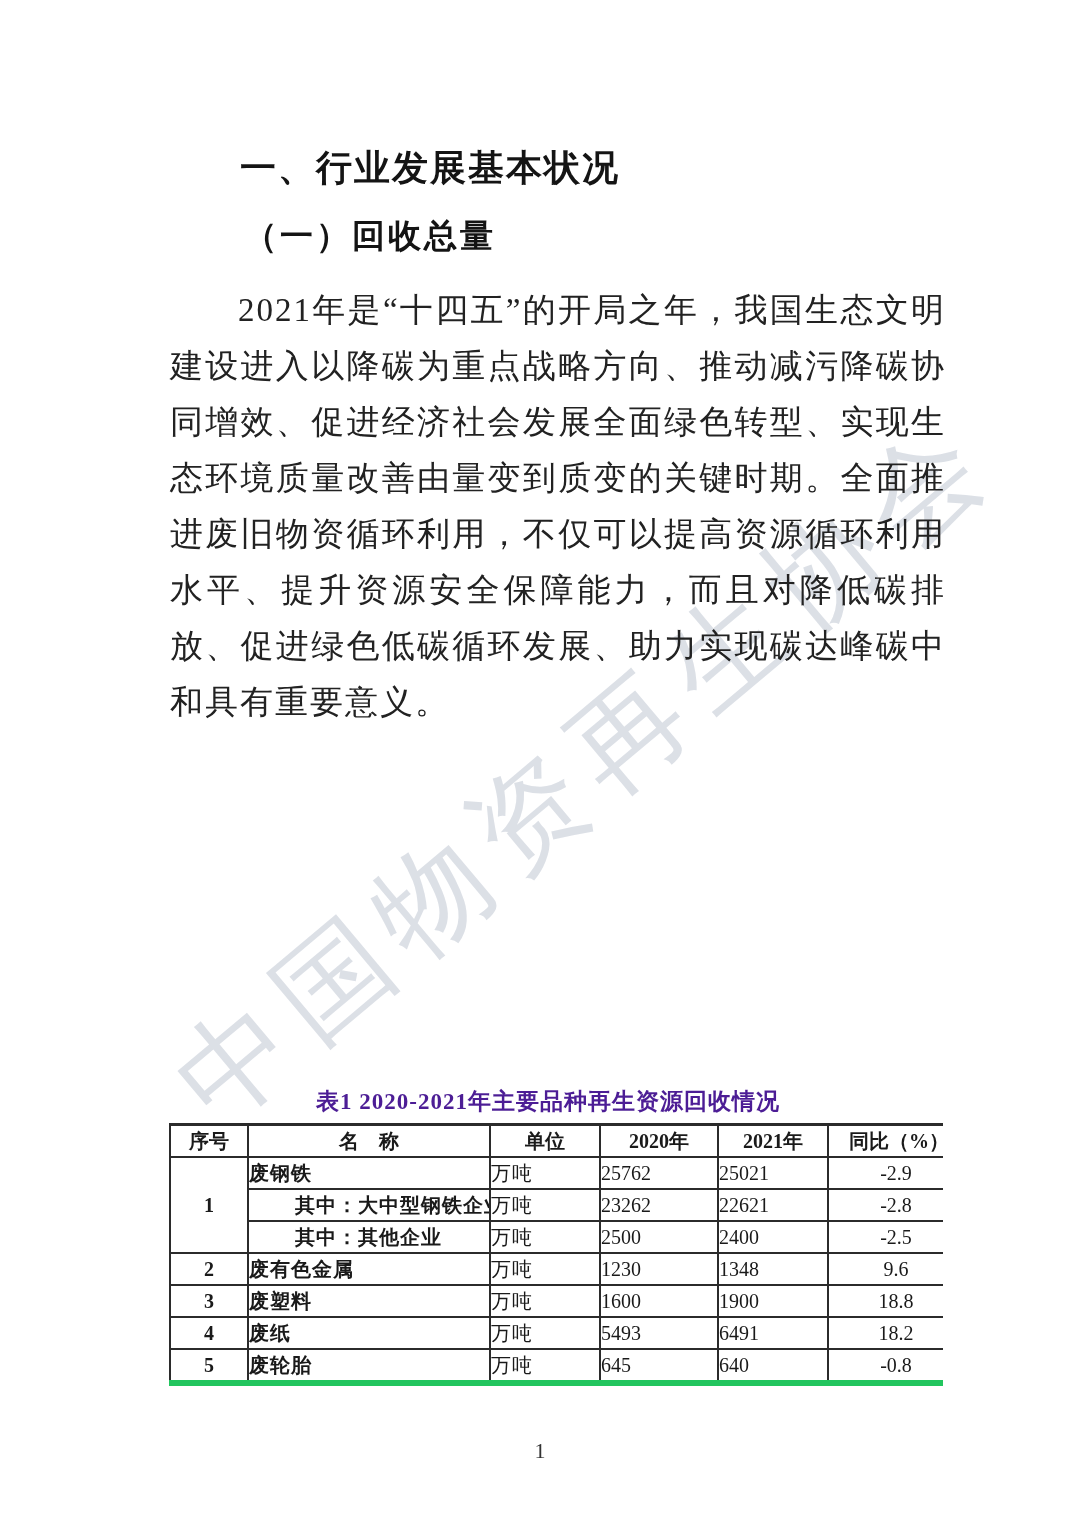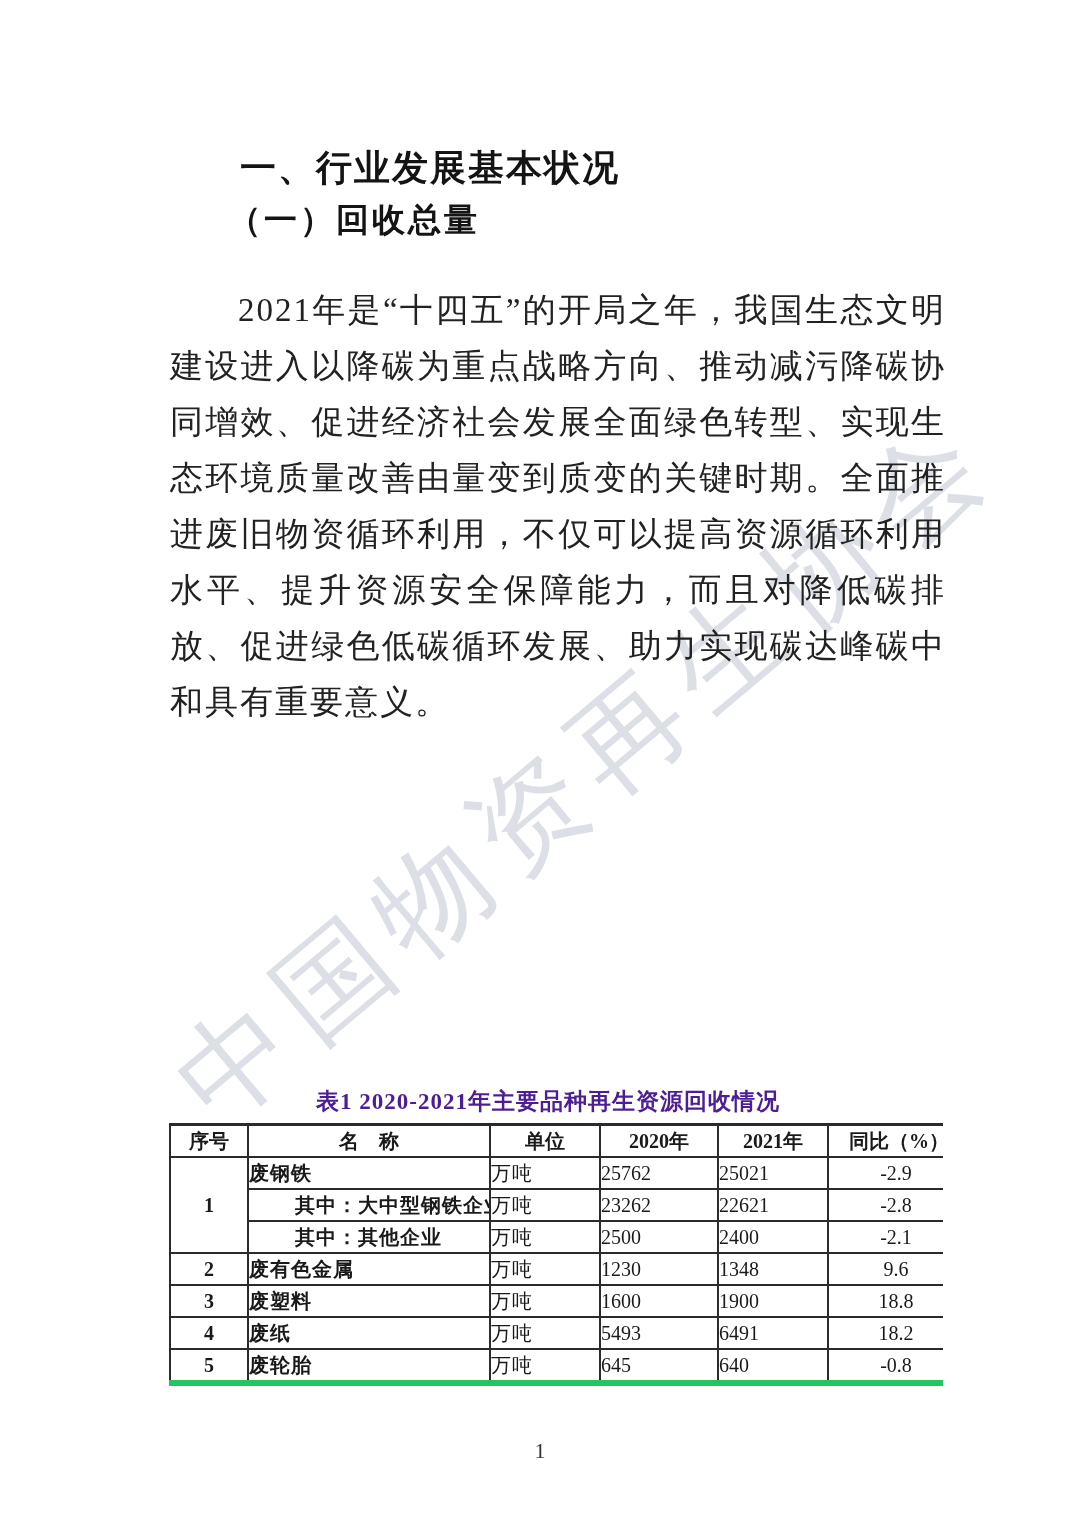--- a/index.html
+++ b/index.html
@@ -17,21 +17,21 @@
     pointer-events:none;user-select:none;
   }
   .heading{
     position:absolute;left:228px;top:133px;
     font-size:36px;font-weight:bold;color:#141414;
     letter-spacing:2px;line-height:1.3;margin:12px;
   }
   .subheading{
     position:absolute;left:228px;top:199px;
     font-size:33px;font-weight:bold;color:#141414;
-    letter-spacing:3px;line-height:1.3;margin:0;
+    letter-spacing:3px;line-height:1.3;margin:16px;
   }
   .body-para{
     position:absolute;left:160px;width:776px;
     font-size:33px;line-height:56px;letter-spacing:2px;
     text-align:justify;text-indent:68px;margin:10px;color:#222;
   }
   #para1{top:272px;}
   #para2{top:680px;}
   .table-title{
     position:absolute;left:160px;top:1086px;width:776px;
@@ -118,21 +118,21 @@
         <td class="c-unit">万吨</td>
         <td class="c-num">23262</td>
         <td class="c-num">22621</td>
         <td class="c-yoy">-2.8</td>
       </tr>
       <tr>
         <td class="c-name indent">其中：其他企业</td>
         <td class="c-unit">万吨</td>
         <td class="c-num">2500</td>
         <td class="c-num">2400</td>
-        <td class="c-yoy">-2.1</td>
+        <td class="c-yoy">-2.5</td>
       </tr>
       <tr>
         <td class="c-seq">2</td>
         <td class="c-name">废有色金属</td>
         <td class="c-unit">万吨</td>
         <td class="c-num">1230</td>
         <td class="c-num">1348</td>
         <td class="c-yoy">9.6</td>
       </tr>
       <tr>

